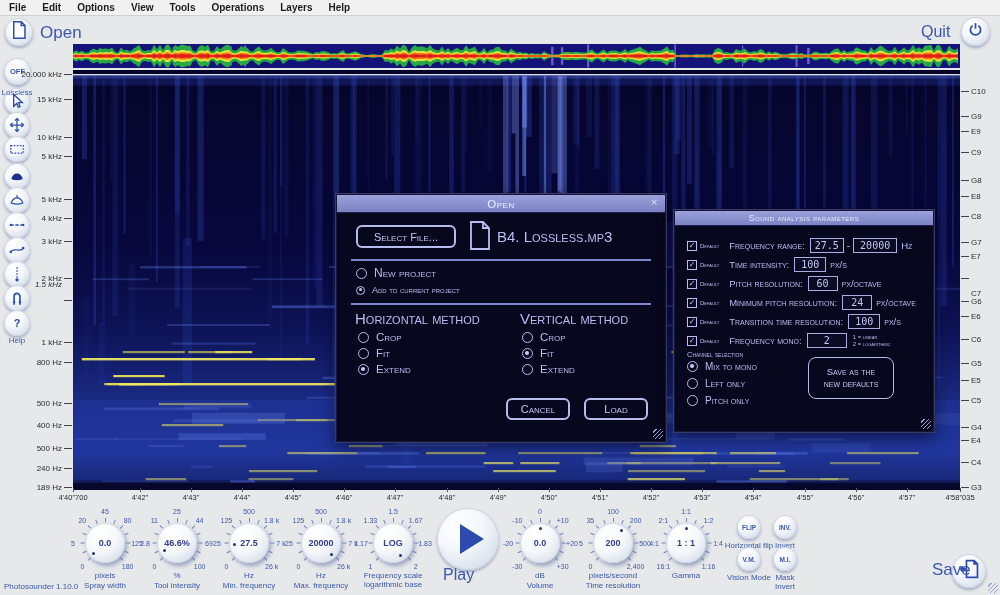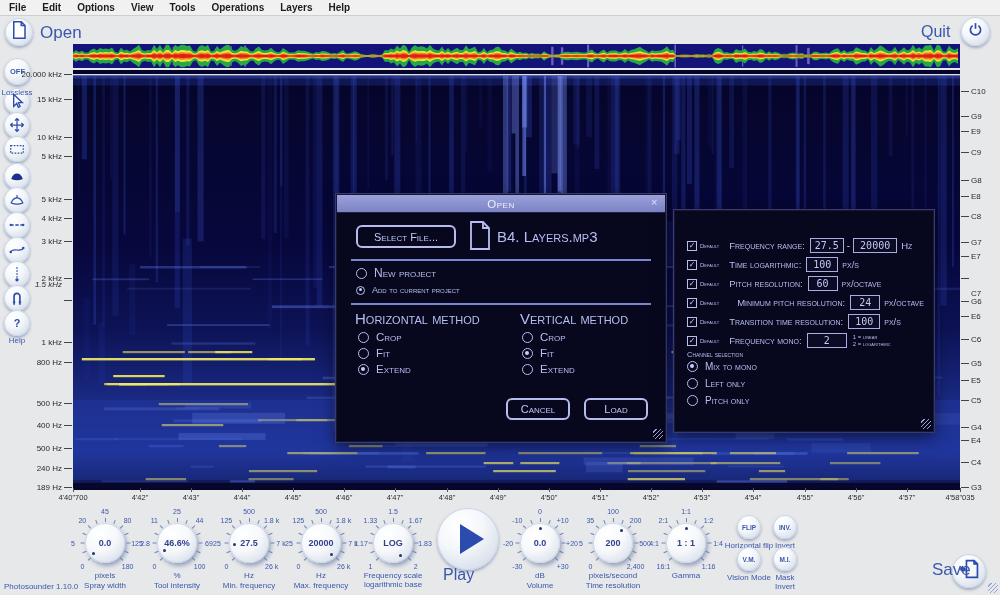--- a/index.html
+++ b/index.html
@@ -624,21 +624,21 @@
       <span>Open</span>
       <span class="dlg-close">×</span>
     </div>
     <button class="obtn" style="left:19px;top:30px;width:100px;height:23px;font-size:11px">Select File...</button>
     <span style="position:absolute;left:131px;top:25px">
       <svg width="24" height="31" viewBox="0 0 24 31">
           <path d="M3 2 h12 l6 6 v21 h-18 z" fill="none" stroke="#b9bef2" stroke-width="1.8"></path>
           <path d="M15 2 v6 h6" fill="none" stroke="#b9bef2" stroke-width="1.8"></path>
         </svg>
     </span>
-    <span style="position:absolute;left:160px;top:33px;font-size:15px">B4. Layers.mp3</span>
+    <span style="position:absolute;left:160px;top:33px;font-size:15px">B4. Lossless.mp3</span>
     <div class="sep" style="left:14px;top:64px;width:300px"></div>
     <div id="project-radios">
         <div class="ritem" style="left: 19px; top: 71px; font-size: 12px;">
           <span class="radio"></span>
           <span>New project</span>
         </div>
         <div class="ritem" style="left: 19px; top: 90px; font-size: 9px;">
           <span class="radio sel sm"></span>
           <span>Add to current project</span>
         </div>
@@ -673,48 +673,51 @@
           <span class="radio"></span>
           <span>Extend</span>
         </div>
       </div>
     <button class="obtn" style="left:169px;top:203px;width:64px;height:22px;font-size:11px">Cancel</button>
     <button class="obtn" style="left:247px;top:203px;width:64px;height:22px;font-size:11px">Load</button>
     <div class="grip" style="right:2px;bottom:2px"></div>
   </div>
 
   <div class="dlg" style="left:674px;top:210px;width:258px;height:220px">
+    <div class="dlg-title" style="height:14px;font-size:8.5px">
+      <span>Sound analysis parameters</span>
+    </div>
     <div id="analysis-rows">
         <div style="position: absolute; left: 12px; top: 26px; height: 17px; display: flex; align-items: center; white-space: nowrap;">
           <span class="cb">✓</span>
           <span style="font-size: 6px; margin: 0px 0px 0px 3px;">Default</span>
           <span style="font-size: 9.5px; margin-left: 10px; margin-right: 5px;">Frequency range:</span>
           <span class="fld" style="width: 26px;">27.5</span>
           <span style="margin: 0px 3px; font-size: 10px;">-</span>
           <span class="fld" style="width: 36px;">20000</span>
           <span style="font-size: 9.5px; margin-left: 4px;">Hz</span>
         </div>
         <div style="position: absolute; left: 12px; top: 45px; height: 17px; display: flex; align-items: center; white-space: nowrap;">
           <span class="cb">✓</span>
           <span style="font-size: 6px; margin: 0px 0px 0px 3px;">Default</span>
-          <span style="font-size: 9.5px; margin-left: 10px; margin-right: 5px;">Time logarithmic:</span>
+          <span style="font-size: 9.5px; margin-left: 10px; margin-right: 5px;">Time intensity:</span>
           <span class="fld" style="width: 24px;">100</span>
           <span style="font-size: 9.5px; margin-left: 4px;">px/s</span>
         </div>
         <div style="position: absolute; left: 12px; top: 64px; height: 17px; display: flex; align-items: center; white-space: nowrap;">
           <span class="cb">✓</span>
           <span style="font-size: 6px; margin: 0px 0px 0px 3px;">Default</span>
           <span style="font-size: 9.5px; margin-left: 10px; margin-right: 5px;">Pitch resolution:</span>
           <span class="fld" style="width: 22px;">60</span>
           <span style="font-size: 9.5px; margin-left: 4px;">px/octave</span>
         </div>
         <div style="position: absolute; left: 12px; top: 83px; height: 17px; display: flex; align-items: center; white-space: nowrap;">
           <span class="cb">✓</span>
           <span style="font-size: 6px; margin: 0px 0px 0px 3px;">Default</span>
-          <span style="font-size: 9.5px; margin-left: 18px; margin-right: 5px;">Minimum pitch resolution:</span>
+          <span style="font-size: 9.5px; margin-left: 10px; margin-right: 5px;">Minimum pitch resolution:</span>
           <span class="fld" style="width: 22px;">24</span>
           <span style="font-size: 9.5px; margin-left: 4px;">px/octave</span>
         </div>
         <div style="position: absolute; left: 12px; top: 102px; height: 17px; display: flex; align-items: center; white-space: nowrap;">
           <span class="cb">✓</span>
           <span style="font-size: 6px; margin: 0px 0px 0px 3px;">Default</span>
           <span style="font-size: 9.5px; margin-left: 10px; margin-right: 5px;">Transition time resolution:</span>
           <span class="fld" style="width: 24px;">100</span>
           <span style="font-size: 9.5px; margin-left: 4px;">px/s</span>
         </div>
@@ -737,20 +740,24 @@
         </div>
         <div class="ritem" style="left: 12px; top: 167px; font-size: 10px;">
           <span class="radio"></span>
           <span>Left only</span>
         </div>
         <div class="ritem" style="left: 12px; top: 184px; font-size: 10px;">
           <span class="radio"></span>
           <span>Pitch only</span>
         </div>
       </div>
+    <button class="obtn" style="left:133px;top:146px;width:86px;height:42px;font-size:9.5px;flex-direction:column;line-height:12px;border-width:1.5px;border-radius:8px">
+      <span>Save as the</span>
+      <span>new defaults</span>
+    </button>
     <div class="grip" style="right:2px;bottom:2px"></div>
   </div>
 
   <div id="knobs">
       <div class="knob" style="left: 66px;">
         <span class="kscale" style="left: 16.3726px; top: 62.6274px;">0</span>
         <span class="kscale" style="left: 7px; top: 40px;">5</span>
         <span class="kscale" style="left: 16.3726px; top: 17.3726px;">20</span>
         <span class="kscale" style="left: 39px; top: 8px;">45</span>
         <span class="kscale" style="left: 61.6274px; top: 17.3726px;">80</span>

